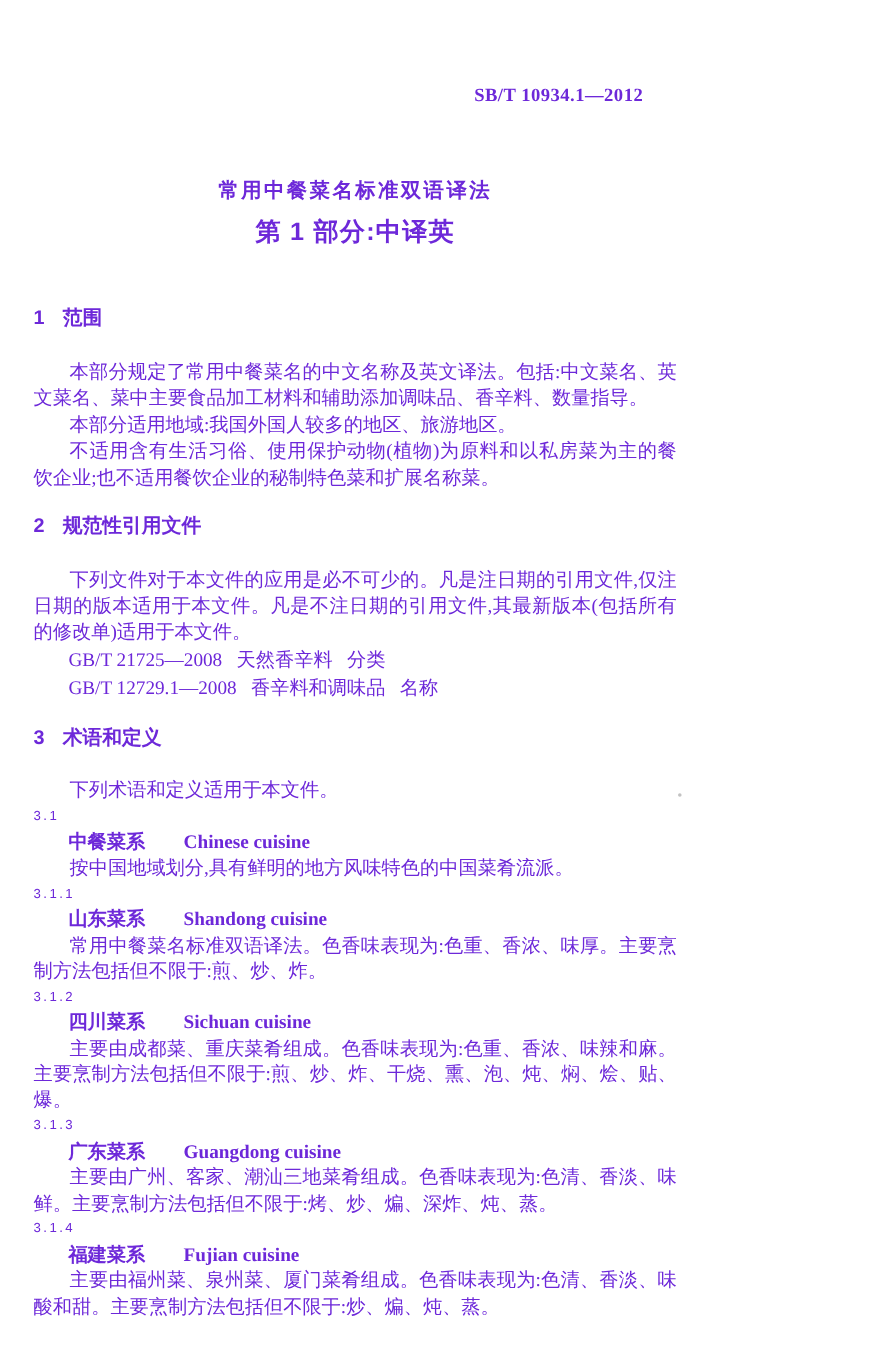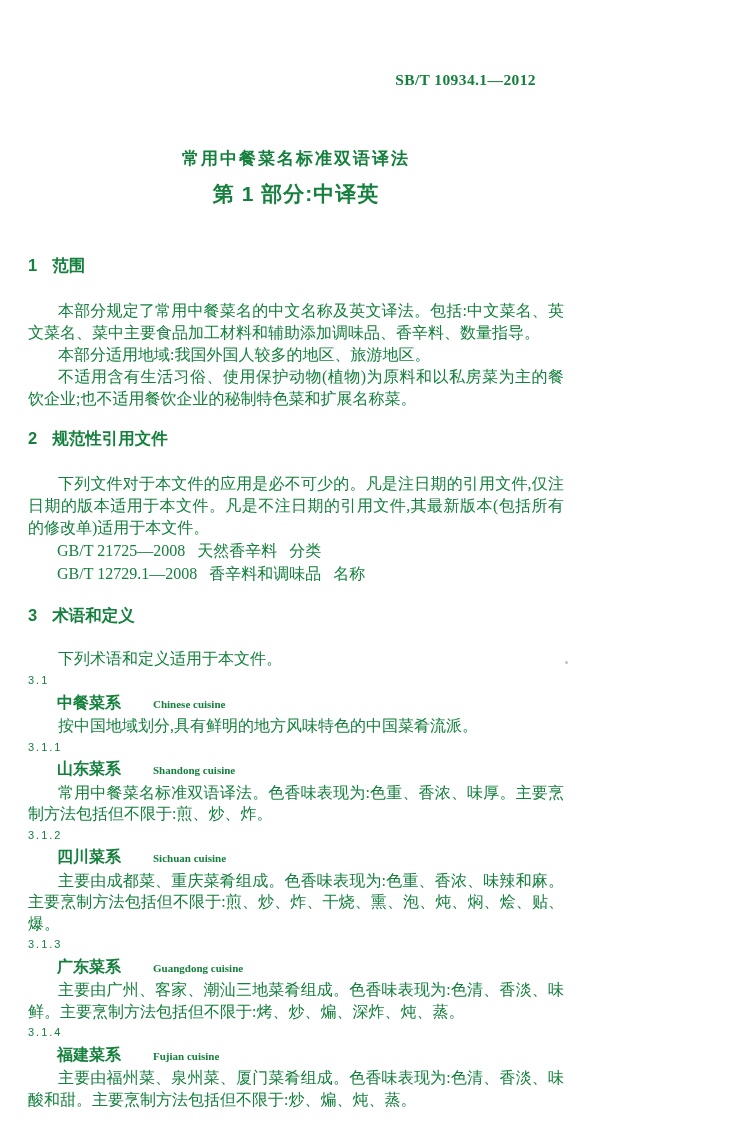--- a/index.html
+++ b/index.html
@@ -4,21 +4,21 @@
 <style>
   * { margin: 0; padding: 0; box-sizing: border-box; }
   html, body { background: #ffffff; }
   body { width: 734px; }
 
   .page {
     position: relative;
     width: 594px;
     height: 1122px;
     background: #ffffff;
-    color: #15803d;
+    color: #6d28d9;
     font-family: "Liberation Serif", "DejaVu Serif", serif;
     font-size: 16px;
     padding: 70px 30px 0 28px;
     overflow: hidden;
   }
 
   
   .std-number {
     text-align: right;
     padding-right: 28px;
@@ -81,21 +81,21 @@
   }
   .term-name { padding-left: 29px; line-height: 21.5px; }
   .term-zh {
     font-family: "Liberation Sans", "DejaVu Sans", sans-serif;
     font-weight: 700;
     font-size: 16px;
   }
   .term-en {
     font-family: "Liberation Serif", "DejaVu Serif", serif;
     font-weight: 700;
-    font-size: 11px;
+    font-size: 16px;
     margin-left: 28px;
   }
   .term-def {
     text-indent: 30px;
     text-align: justify;
     line-height: 21.5px;
   }
 
   .page-number {
     position: absolute;

